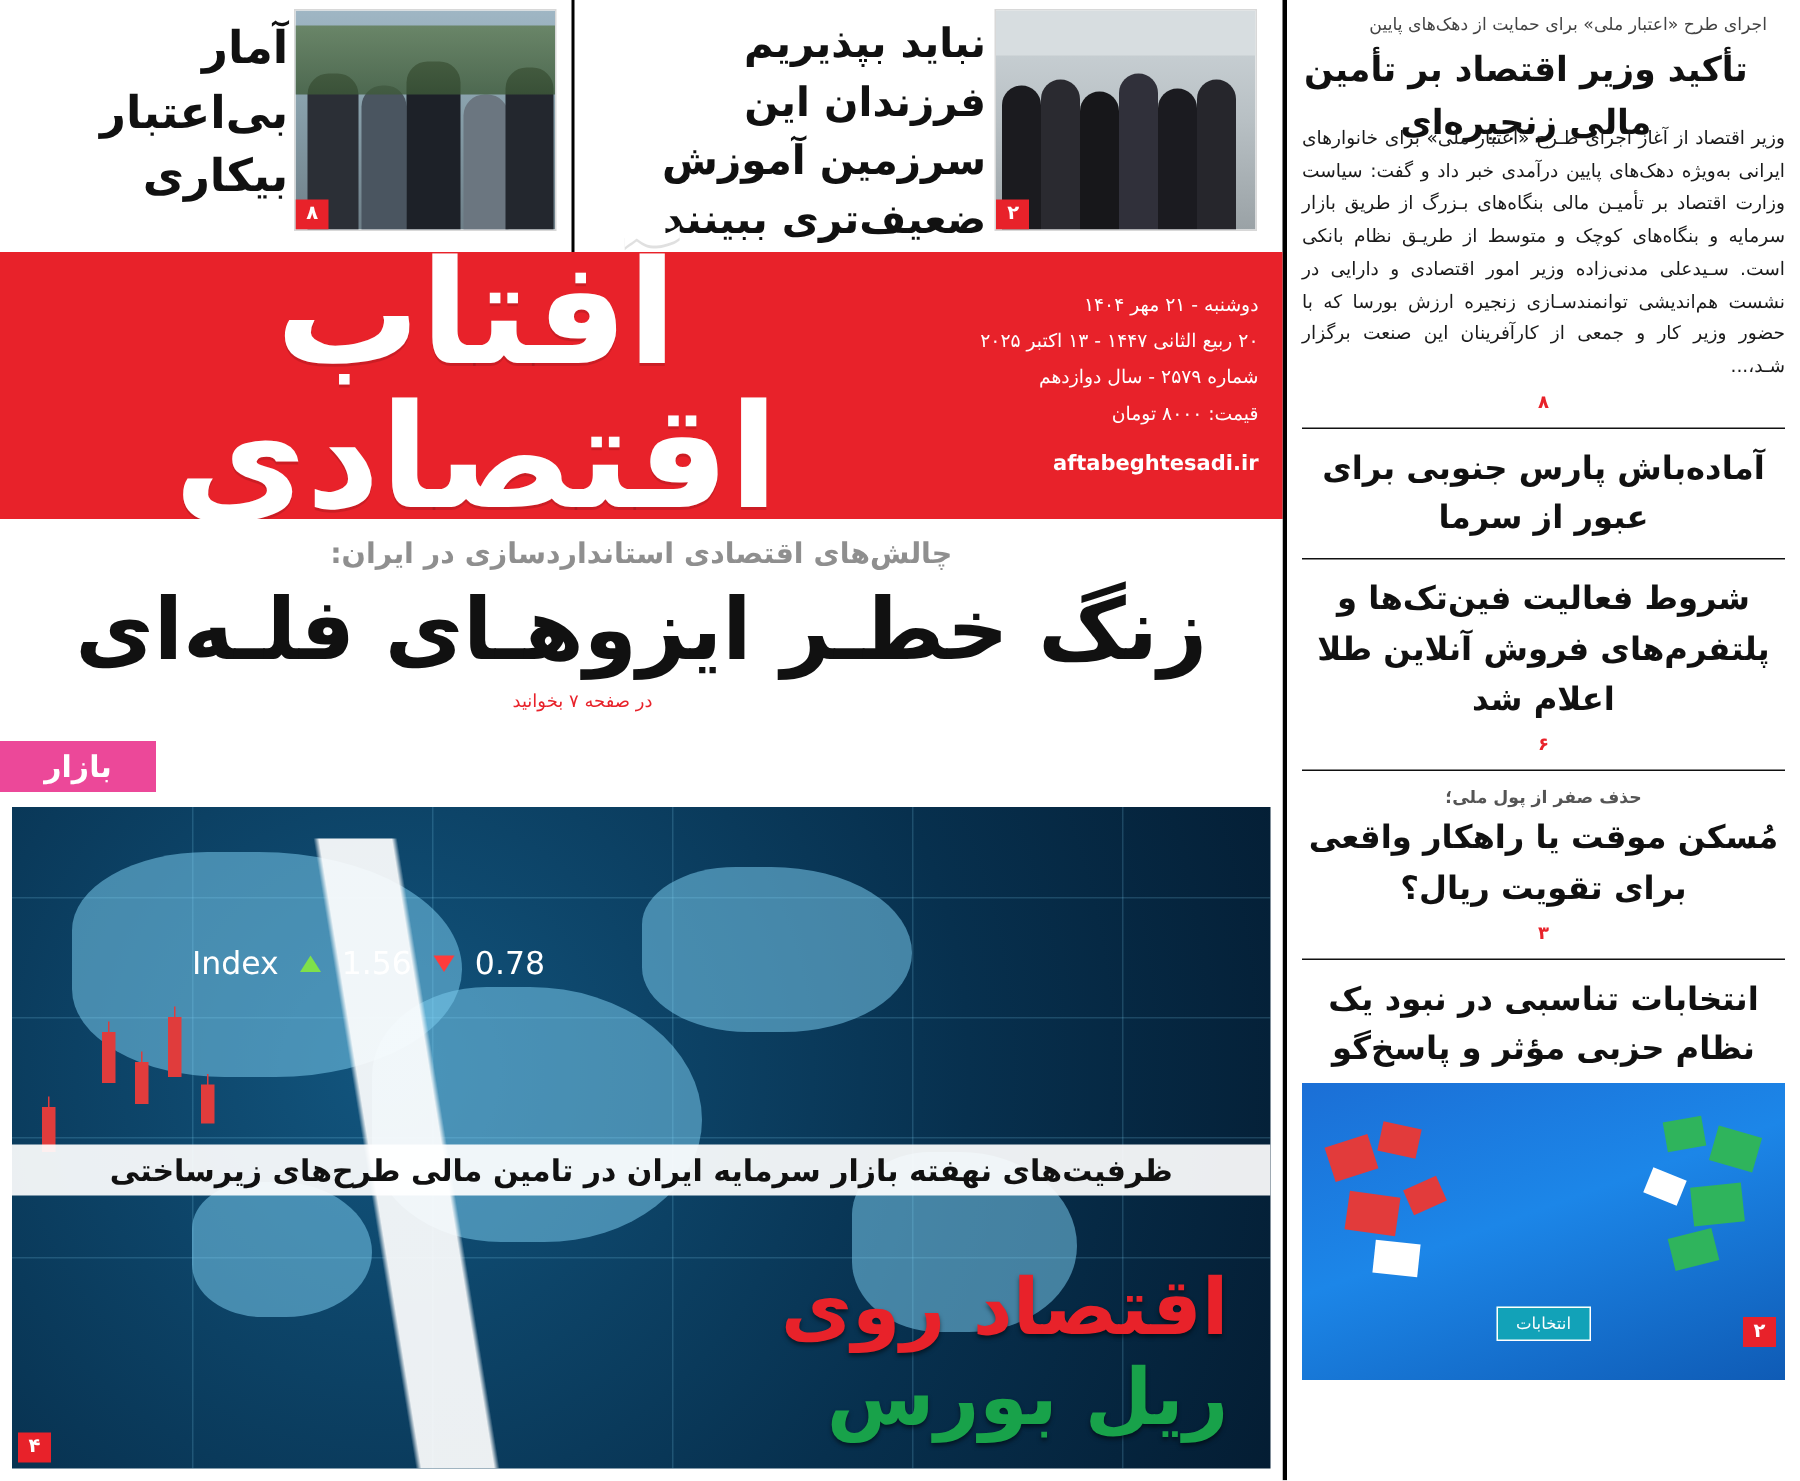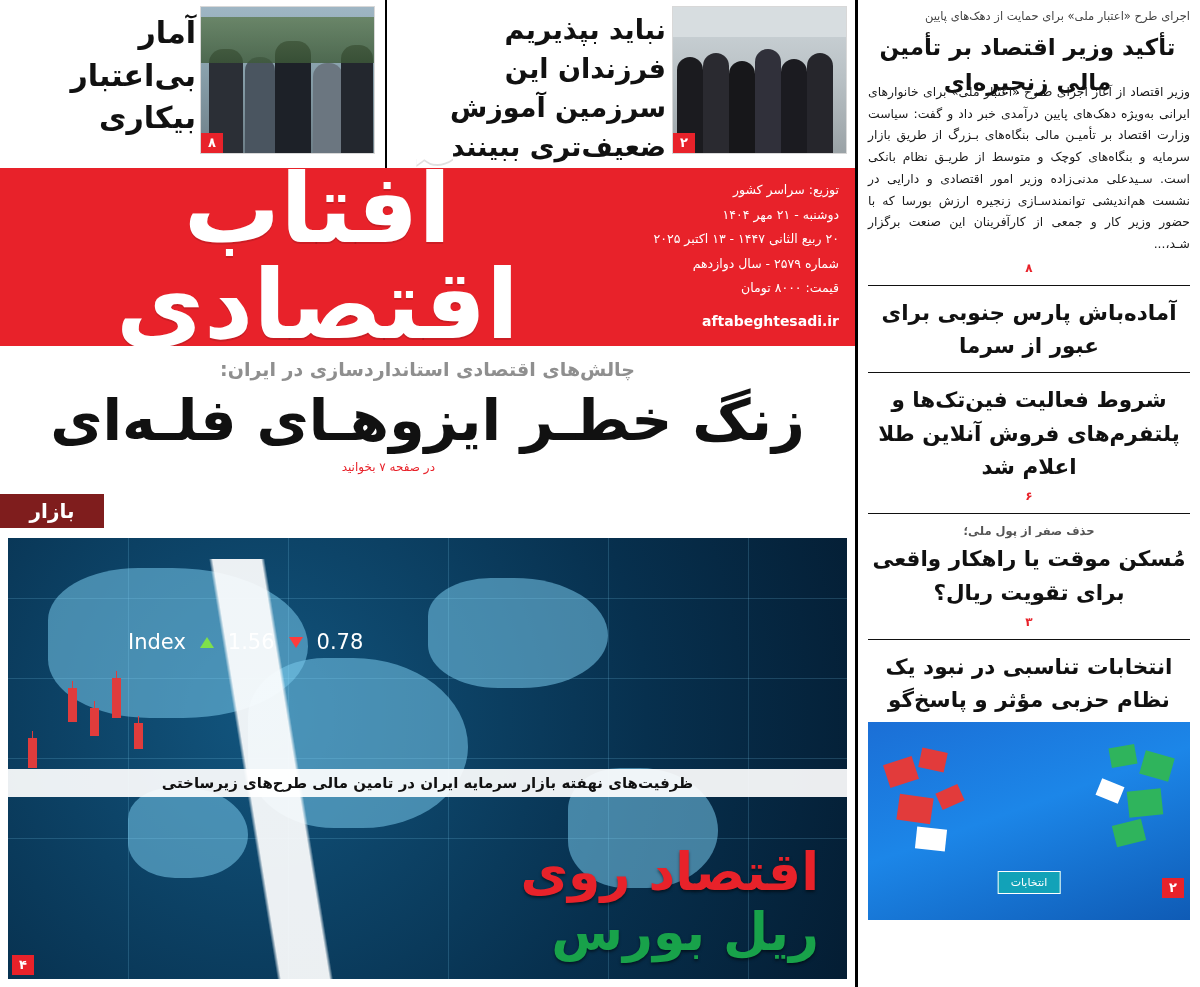--- a/index.html
+++ b/index.html
@@ -11,21 +11,21 @@
   #page {
     position: relative;
     width: 1200px; height: 987px;
     background: #fff;
     overflow: hidden;
   }
   .center { text-align: center; }
 
   
   #top-strip {
-    position: absolute; top: 0; right: 0; left: 0; height: 168px;
+    position: absolute; top: 0; right: 12px; left: 0; height: 168px;
     display: flex; flex-direction: row-reverse; justify-content: center;
   }
 
   
   #teaser-unemployment {
     width: 385px; height: 168px; position: relative;
     display: flex; flex-direction: row-reverse; align-items: stretch;
     padding: 6px 10px 6px 6px;
   }
   #teaser-unemployment .tz-text {
@@ -139,32 +139,32 @@
   #main-headline {
     text-align: center; font-size: 57px; font-weight: bold; color: #111;
     line-height: 1.2; margin: 6px 0 0 0; letter-spacing: -1px;
   }
   #main-subref {
     color: #e8222a; font-size: 12px; text-align: right; padding: 6px 0 0 0;
     margin-right: 0; margin-left: 0;
   }
   #sticker {
     position: absolute; left: 0; top: 148px; width: 104px; height: 34px;
-    background: #7f1d1d; color: #fff; font-size: 20px; font-weight: bold;
+    background: #ec4899; color: #fff; font-size: 20px; font-weight: bold;
     display: flex; align-items: center; justify-content: center;
   }
 
   #main-photo {
     position: absolute; top: 192px; left: 8px; right: 8px; height: 441px;
     overflow: hidden;
     background: radial-gradient(circle at 30% 40%, #12557e 0%, #07304e 60%, #041d33 100%);
   }
   .photo-caption {
     position: absolute; bottom: 182px; left: 0; right: 0;
-    background: rgba(255,255,255,.92); color: #111; font-size: 15px;
+    background: rgba(255,255,255,.92); color: #111; font-size: 20px;
     font-weight: bold; text-align: center; padding: 5px 8px;
   }
   .index-readout {
     position: absolute; top: 92px; left: 120px; color: #fff; font-size: 21px;
     display: flex; gap: 14px; align-items: center; direction: ltr;
   }
   .tri-up { width:0;height:0;border-left:7px solid transparent;border-right:7px solid transparent;border-bottom:11px solid #7fe04a;}
   .tri-down { width:0;height:0;border-left:7px solid transparent;border-right:7px solid transparent;border-top:11px solid #ff3b3b;}
   .overlay-title {
     position: absolute; bottom: 16px; right: 28px; text-align: right; line-height: 1.15;
@@ -290,21 +290,20 @@
 
       <div class="corner-num" style="bottom:22px;right:6px;">۲</div>
     </div>
   </div>
 
   <div id="masthead">
     <div id="masthead-logo">
       <div class="logo-text">آفتاب اقتصادی</div>
     </div>
     <div id="masthead-meta">
-      <div>توزیع: سراسر کشور</div>
       <div>دوشنبه - ۲۱ مهر ۱۴۰۴</div>
       <div>۲۰ ربیع الثانی ۱۴۴۷ - ۱۳ اکتبر ۲۰۲۵</div>
       <div>شماره ۲۵۷۹ - سال دوازدهم</div>
       <div>قیمت: ۸۰۰۰ تومان</div>
       <div class="site">aftabeghtesadi.ir</div>
     </div>
   </div>
 
   <div id="main">
     <div id="main-kicker">چالش‌های اقتصادی استانداردسازی در ایران:</div>

